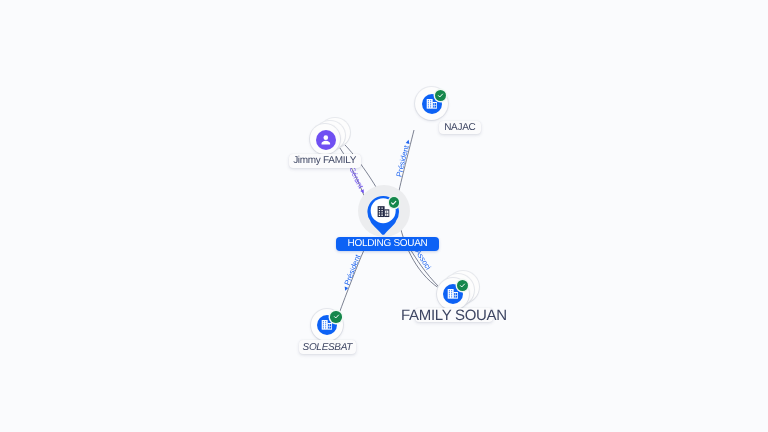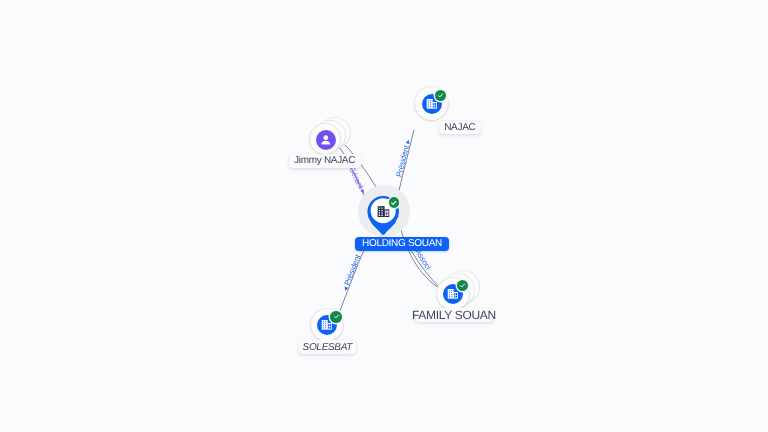--- a/index.html
+++ b/index.html
@@ -195,28 +195,28 @@
     <text font-size="7.6" fill="#1e64ef">
       <textPath href="#p-soles" startOffset="0">◂ Président</textPath>
     </text>
   </svg>
 
   <div class="pill plain" style="left:410.7px;top:120.6px;width:42.3px;height:13.4px;font-size:10px;margin-left:28px;">
       <span>NAJAC</span>
     </div>
 
   <div class="pill plain" style="left:288.6px;top:154.3px;width:72px;height:13.4px;font-size:10px;">
-      <span>Jimmy NAJAC</span>
-    </div>
-
-  <div class="pill plain" style="left:414.6px;top:308.4px;width:78.6px;height:14.1px;font-size:12px;">
+      <span>Jimmy FAMILY</span>
+    </div>
+
+  <div class="pill plain" style="left:414.6px;top:308.4px;width:78.6px;height:14.1px;font-size:15px;">
       <span>FAMILY SOUAN</span>
     </div>
 
   <div class="pill plain" style="left:298.8px;top:340.4px;width:57.1px;height:14px;font-size:10px;font-style:italic;">
       <span>SOLESBAT</span>
     </div>
 
-  <div class="pill sel" style="left:355px;top:236.6px;width:94px;height:14px;font-size:10px;">
+  <div class="pill sel" style="left:336px;top:236.6px;width:103px;height:14px;font-size:10px;">
       <span>HOLDING SOUAN</span>
     </div>
 
 </div>
 
 </body></html>

